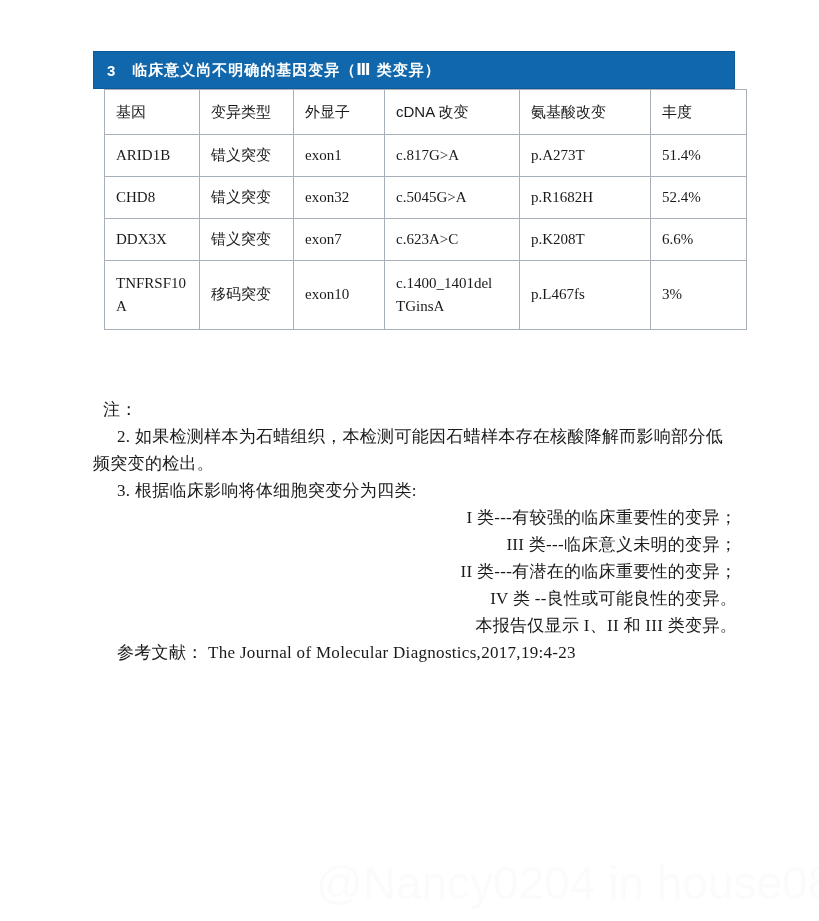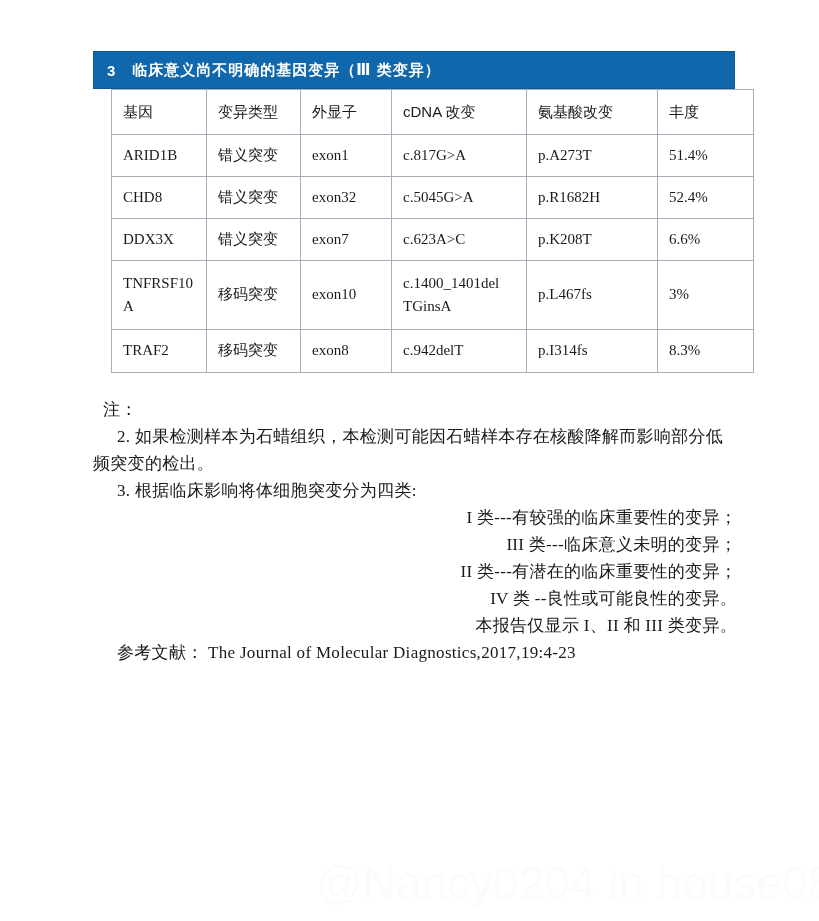--- a/index.html
+++ b/index.html
@@ -27,21 +27,21 @@
     font-family: "Liberation Sans", "DejaVu Sans", sans-serif;
     font-weight: bold;
     font-size: 15px;
     letter-spacing: 1px;
   }
   .section-bar .sec-num { margin-left: 13px; margin-right: 16px; }
 
   
   .gene-table {
     position: absolute;
-    left: 111px; top: 89px;
+    left: 104px; top: 89px;
     width: 642px;
     border-collapse: collapse;
     table-layout: fixed;
     font-size: 15px;
   }
   .gene-table th, .gene-table td {
     border: 1px solid #a6afba;
     text-align: left;
     vertical-align: middle;
     padding: 4px 4px 4px 11px;
@@ -143,28 +143,20 @@
         <td>6.6%</td>
       </tr>
       <tr class="r-tall">
         <td>TNFRSF10A</td>
         <td>移码突变</td>
         <td>exon10</td>
         <td>c.1400_1401delTGinsA</td>
         <td>p.L467fs</td>
         <td>3%</td>
       </tr>
-      <tr class="r-last">
-        <td>TRAF2</td>
-        <td>移码突变</td>
-        <td>exon8</td>
-        <td>c.942delT</td>
-        <td>p.I314fs</td>
-        <td>8.3%</td>
-      </tr>
     </tbody>
   </table>
 
   <div class="notes">
     <p class="note-label">注：</p>
     <p class="note-item-wrap">2. 如果检测样本为石蜡组织，本检测可能因石蜡样本存在核酸降解而影响部分低频突变的检出。</p>
     <p class="note-item">3. 根据临床影响将体细胞突变分为四类:</p>
     <p class="class-line">I 类---有较强的临床重要性的变异；</p>
     <p class="class-line">III 类---临床意义未明的变异；</p>
     <p class="class-line">II 类---有潜在的临床重要性的变异；</p>

